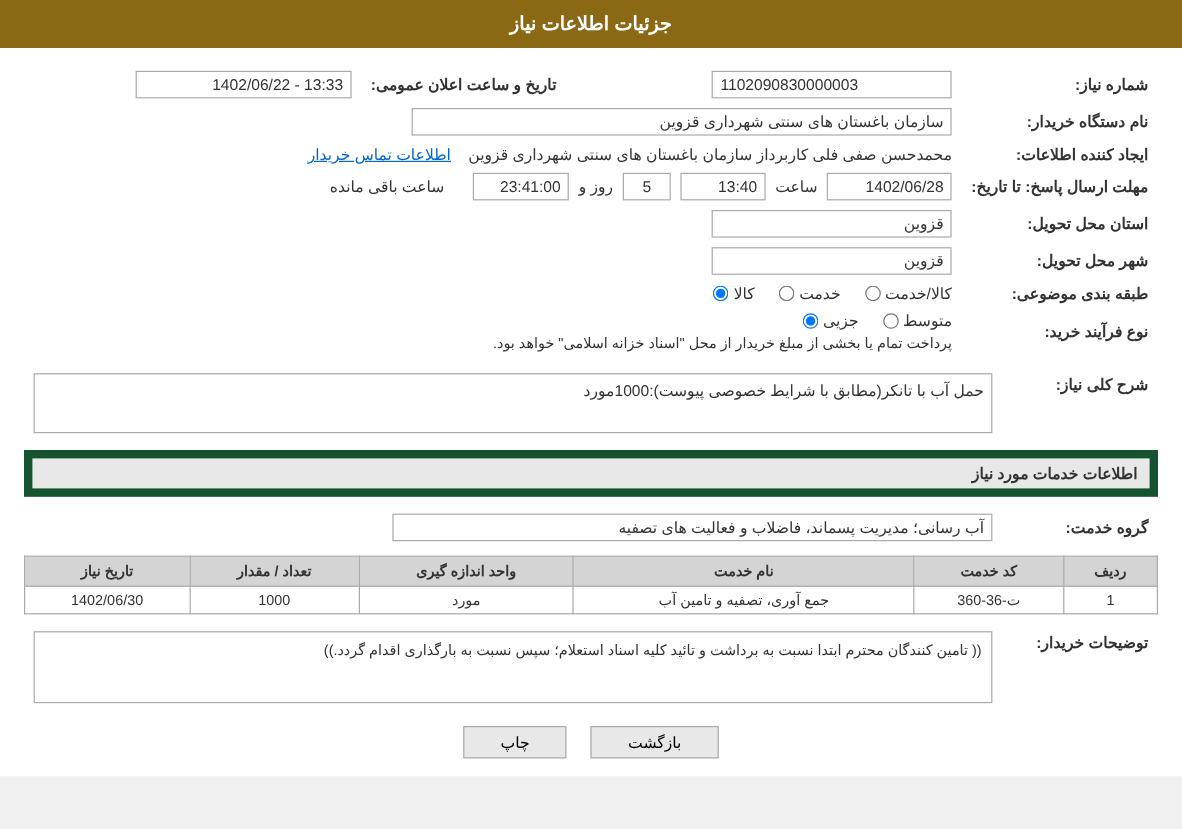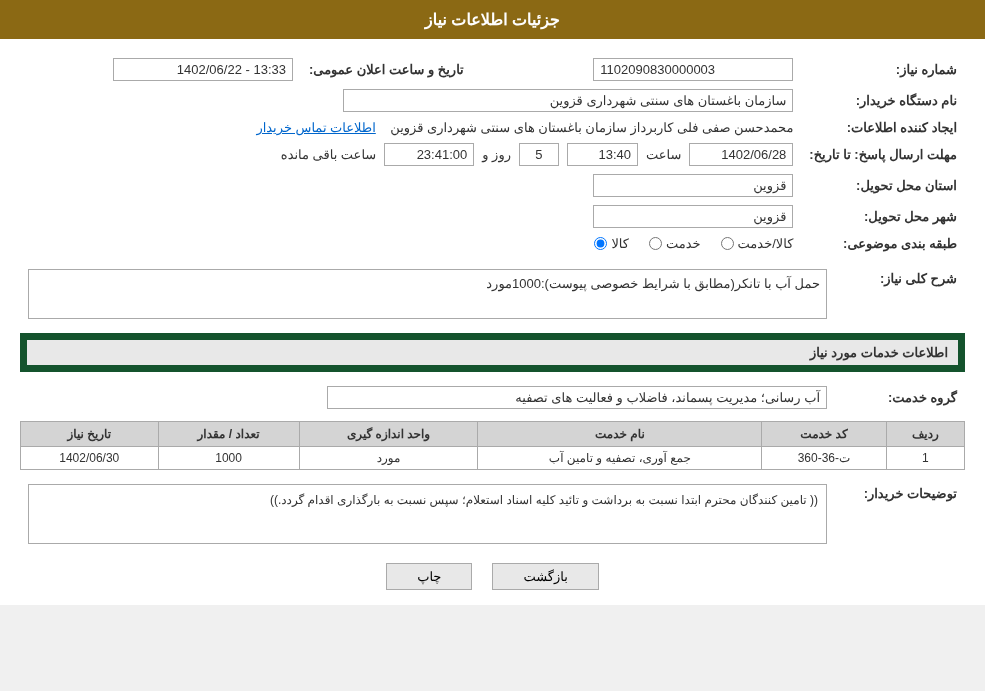--- a/index.html
+++ b/index.html
@@ -185,21 +185,21 @@
 
       <tr>
         <td class="label-cell">مهلت ارسال پاسخ: تا تاریخ:</td>
         <td class="value-cell" colspan="4">
           <div class="row-flex">
             <span class="input-box" style="width:104px;">1402/06/28</span>
             <span>ساعت</span>
             <span class="input-box" style="width:71px;">13:40</span>
             <span class="input-box" style="width:40px;text-align:center;">5</span>
             <span>روز و</span>
-            <span class="input-box" style="width:90px;">23:41:00</span>
+            <span class="input-box" style="width:80px;margin-left:16px;">23:41:00</span>
             <span>ساعت باقی مانده</span>
           </div>
         </td>
       </tr>
 
       <tr>
         <td class="label-cell">استان محل تحویل:</td>
         <td class="value-cell" colspan="4">
           <span class="input-box" style="width:200px;">قزوین</span>
         </td>
@@ -225,20 +225,36 @@
               <input type="radio" name="category" style="">
             </label>
             <label class="radio-item">
               <span>کالا</span>
               <input type="radio" name="category" checked="" style="">
             </label>
           </div>
         </td>
       </tr>
 
+      <tr>
+        <td class="label-cell">نوع فرآیند خرید:</td>
+        <td class="value-cell" colspan="4">
+          <div class="radio-row">
+            <label class="radio-item">
+              <span>متوسط</span>
+              <input type="radio" name="purchase" style="">
+            </label>
+            <label class="radio-item">
+              <span>جزیی</span>
+              <input type="radio" name="purchase" checked="" style="">
+            </label>
+          </div>
+          <div class="purchase-info">پرداخت تمام یا بخشی از مبلغ خریدار از محل "اسناد خزانه اسلامی" خواهد بود.</div>
+        </td>
+      </tr>
     </tbody>
       </table>
 
     <table class="info-table">
       <tbody>
           <tr>
         <td class="label-cell" style="vertical-align:top;padding-top:6px;">شرح کلی نیاز:</td>
         <td>
           <div class="description-box">حمل آب با تانکر(مطابق با شرایط خصوصی پیوست):1000مورد</div>
         </td>

